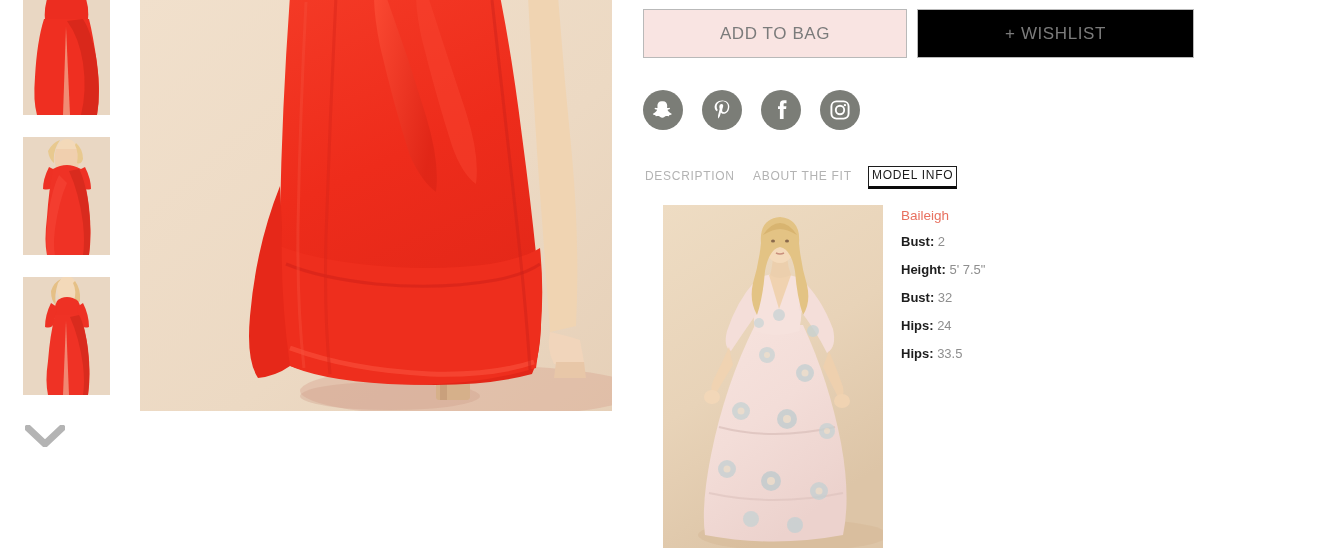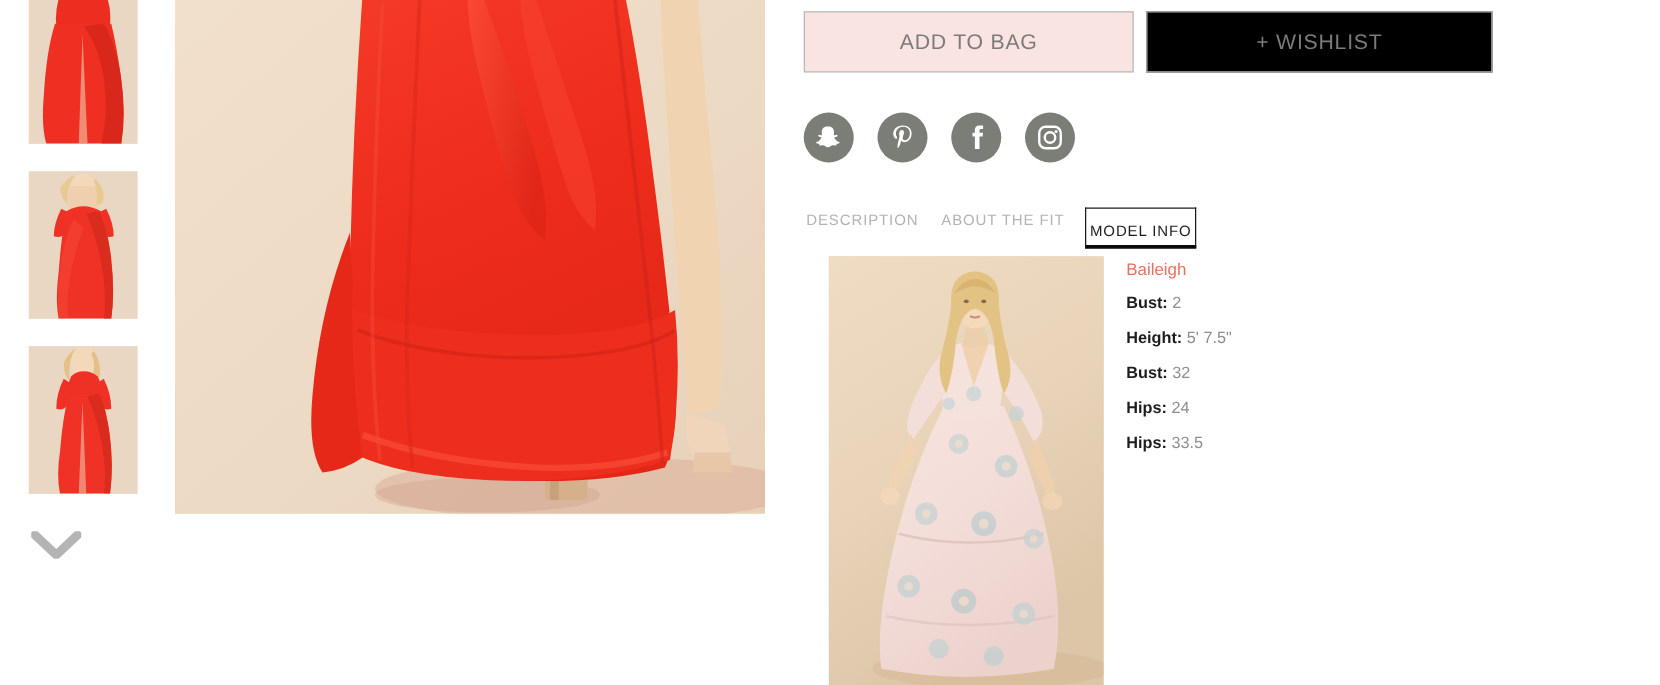--- a/index.html
+++ b/index.html
@@ -124,21 +124,21 @@
     white-space: nowrap;
     padding: 3px 2px 5px 2px;
   }
   #tab-description { left: 0px; }
   #tab-about-the-fit { left: 108px; }
   #tab-model-info {
     left: 225px;
     color: #1c1c1c;
     border: 1px solid #1c1c1c;
     border-bottom: 3px solid #0b0b0b;
-    padding: 11px 3px 4px 3px;
+    padding: 1px 3px 4px 3px;
   }
 
   
   #model-info-panel {
     position: absolute;
     left: 663px;
     top: 205px;
     width: 540px;
     height: 343px;
   }

